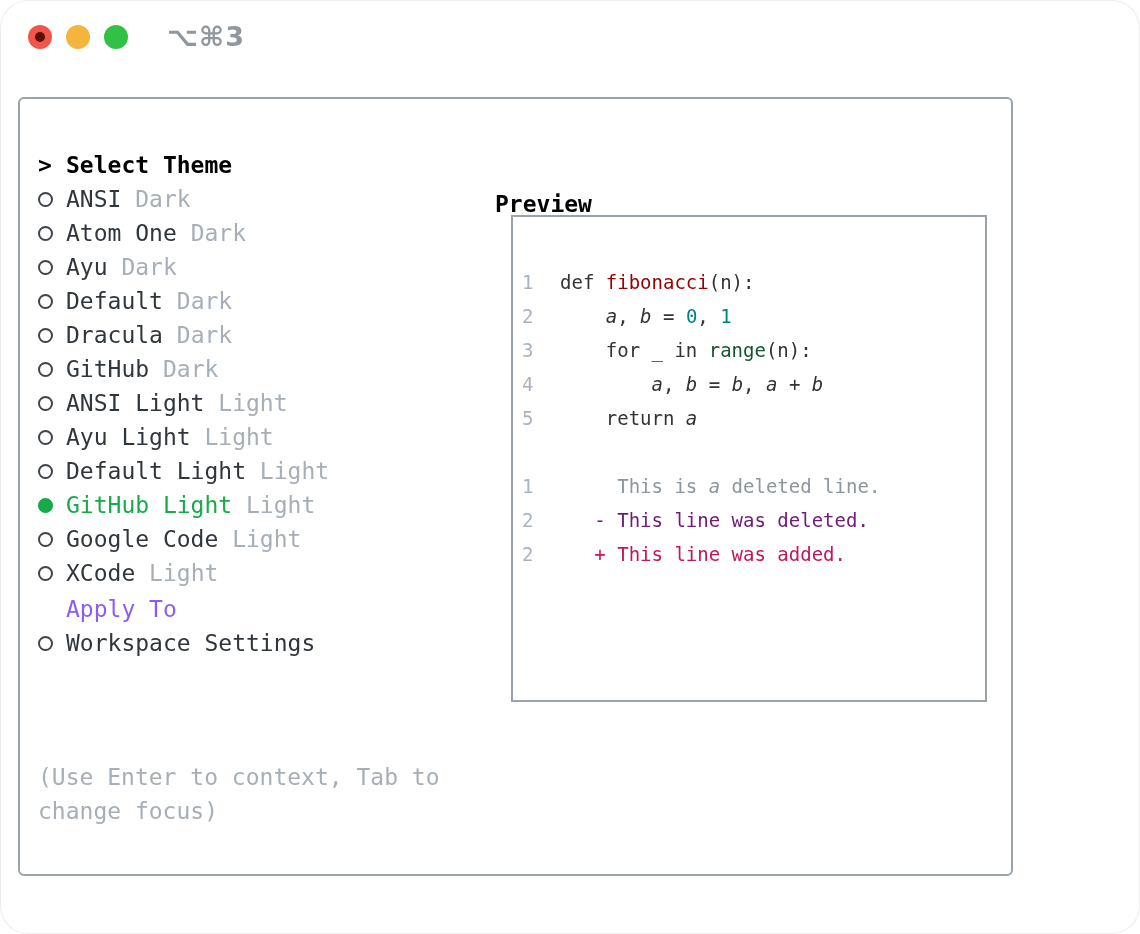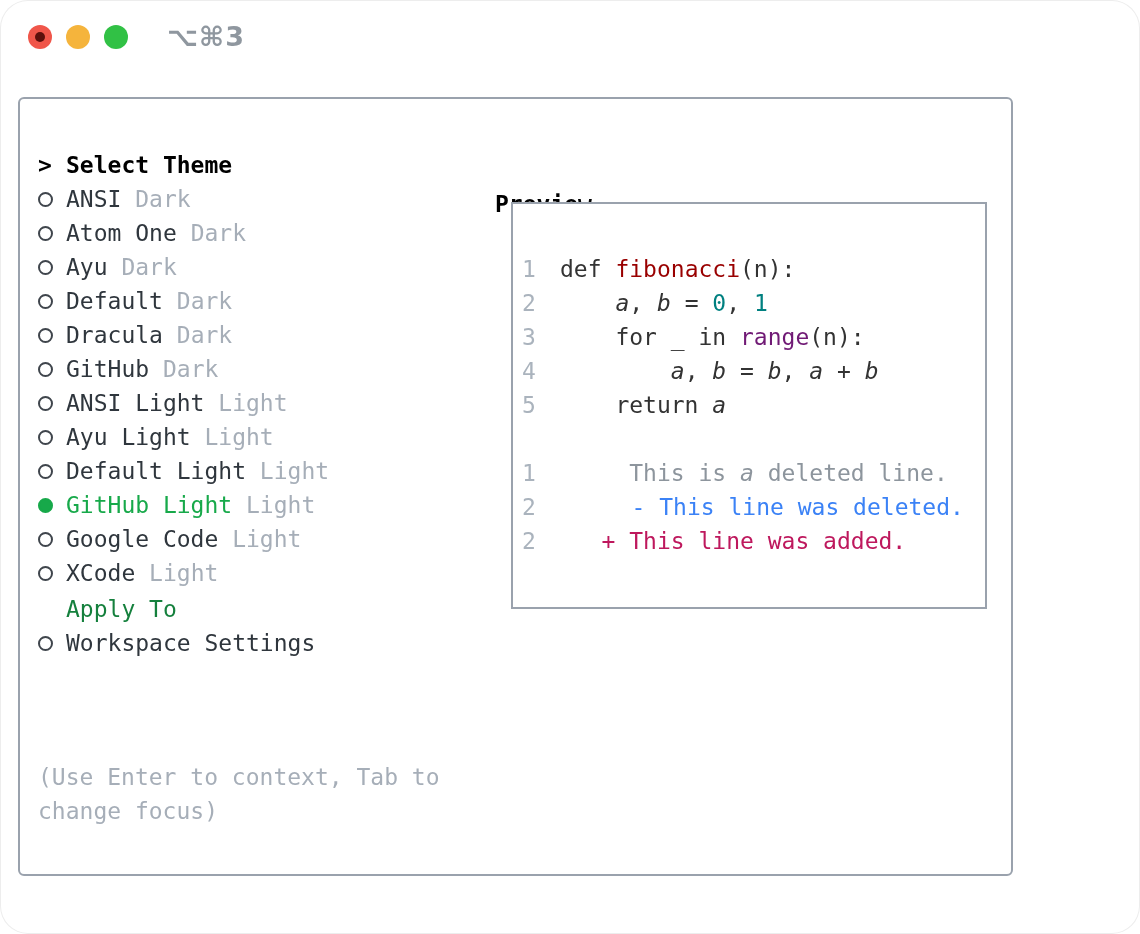--- a/index.html
+++ b/index.html
@@ -29,39 +29,39 @@
   }
   .row,.hdr-row{display:flex;align-items:center;height:34px;font-size:23px;color:#2f363d;white-space:pre;}
   .theme-section{position:absolute;left:18px;top:49px;}
   .hdr-row{font-weight:bold;color:#000;}
   .caret{display:inline-block;width:28px;font-weight:bold;color:#000;}
   .radio{flex:0 0 auto;width:15px;height:15px;border:2px solid #3f454c;border-radius:50%;margin-right:13px;box-sizing:border-box;background:transparent;}
   .row.selected .radio{background:#17a94a;border-color:#17a94a;}
   .row.selected .row-label{color:#17a94a;}
   .row-variant{color:#a6aeb8;margin-left:1ch;}
   .apply-section{position:absolute;left:18px;top:493px;}
-  .apply-header{height:34px;display:flex;align-items:center;padding-left:28px;font-size:23px;color:#15803d;}
+  .apply-header{height:34px;display:flex;align-items:center;padding-left:28px;font-size:23px;color:#8b5cf6;}
   .help{
     position:absolute;left:18px;top:661px;width:430px;
     font-size:23px;line-height:34px;color:#a6aeb8;
   }
   
   .preview-title{position:absolute;left:475px;top:49px;height:34px;display:flex;align-items:center;font-size:23px;font-weight:bold;color:#000;margin-top:39px;}
   .preview-box{
-    position:absolute;left:491px;top:103px;width:476px;height:407px;
+    position:absolute;left:491px;top:116px;width:476px;height:487px;
     border:2px solid #9aa2ad;box-sizing:border-box;background:#fff;
-    padding:48px 0 0 9px;font-size:23px;line-height:34px;
+    padding:48px 0 0 9px;font-size:19px;line-height:34px;
   }
   .cline{white-space:pre;height:34px;color:#333;}
   .ln{display:inline-block;width:38px;color:#aab3bd;}
   .c-title{color:#990000;}
   .c-num{color:#008080;}
-  .c-builtin{color:#701a75;}
+  .c-builtin{color:#14532d;}
   .c-var{font-style:italic;color:#333;}
-  .c-del{color:#3b82f6;margin-left:30px;}
+  .c-del{color:#701a75;}
   .c-add{color:#be185d;}
   .c-ctx{color:#8d959d;}
   .c-ctx-i{color:#8d959d;font-style:italic;}
 </style>
 </head>
 <body>
 
 <div class="window">
   <div>
     <span class="tl red">

